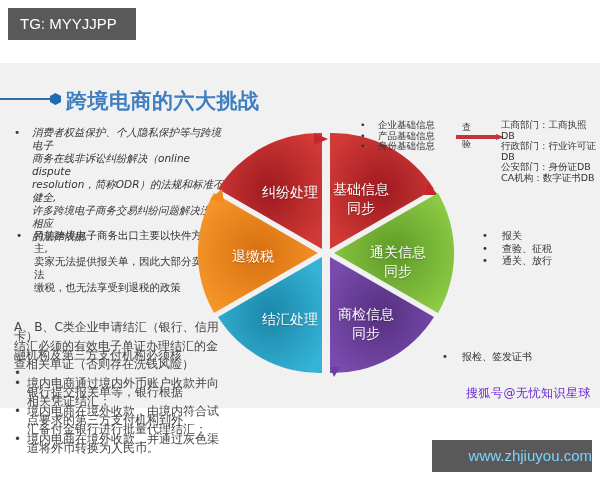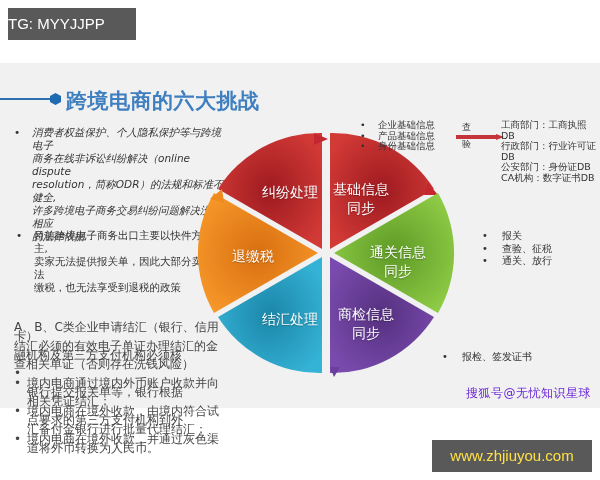--- a/index.html
+++ b/index.html
@@ -1,40 +1,40 @@
 <!DOCTYPE html>
 <html><head>
 <meta charset="utf-8">
 <style>
   html, body { margin:0; padding:0; }
   body { width:600px; height:480px; background:#ffffff; position:relative; overflow:hidden;
          font-family:"DejaVu Sans","Liberation Sans",sans-serif; }
   .tg-badge { position:absolute; left:8px; top:8px; width:128px; height:32px; background:#595959;
               color:#ffffff; font-family:"Liberation Sans",sans-serif; font-size:15px;
-              line-height:32px; box-sizing:border-box; }
+              line-height:32px; padding-left:12px; box-sizing:border-box; }
   .slide { position:absolute; left:0; top:63px; width:600px; height:345px; background:#f1f1f2; }
   .title-line { position:absolute; left:0; top:98px; width:52px; height:2px; background:#2f6fad; }
   .title-dot { position:absolute; left:50px; top:93px; width:11px; height:12px; background:#1f6ab0;
                clip-path:polygon(50% 0,100% 25%,100% 75%,50% 100%,0 75%,0 25%); }
   .title { position:absolute; left:66px; top:87px; font-size:21px; font-weight:bold; color:#3f7fbf;
            letter-spacing:0.5px; white-space:nowrap; }
   .txt { position:absolute; color:#333; font-size:10.5px; line-height:13px; }
   .bullet-row { display:flex; }
   .bullet-row .dot { width:18px; flex:none; }
   .small { font-size:12px; line-height:9.3px; color:#444; }
   .wheel { position:absolute; left:196px; top:123px; }
   .seg-label { position:absolute; color:#ffffff; font-size:14px; line-height:19px; text-align:center;
                white-space:nowrap; text-shadow:0 1px 1px rgba(0,0,0,0.25); }
   .arrow { position:absolute; left:456px; top:134px; width:48px; height:6px; }
   .arrow-top { position:absolute; left:462px; top:121px; font-size:9px; color:#333; }
   .arrow-bot { position:absolute; left:462px; top:138px; font-size:9px; color:#333; }
   .sohu { position:absolute; left:466px; top:385px; font-size:12px; color:#6d28d9; letter-spacing:0.5px; }
   .site-badge { position:absolute; left:432px; top:440px; width:160px; height:32px; background:#595959;
-                color:#fde047; font-family:"Liberation Sans",sans-serif; font-size:15px; line-height:32px;
-                text-align:center; }
+                color:#7dd3fc; font-family:"Liberation Sans",sans-serif; font-size:15px; line-height:32px;
+                text-align:right; }
 </style>
 </head>
 <body>
 
 <div class="tg-badge">TG: MYYJJPP</div>
 
 <div class="slide"></div>
 
 <div class="title-line"></div>
 <div class="title-dot"></div>

